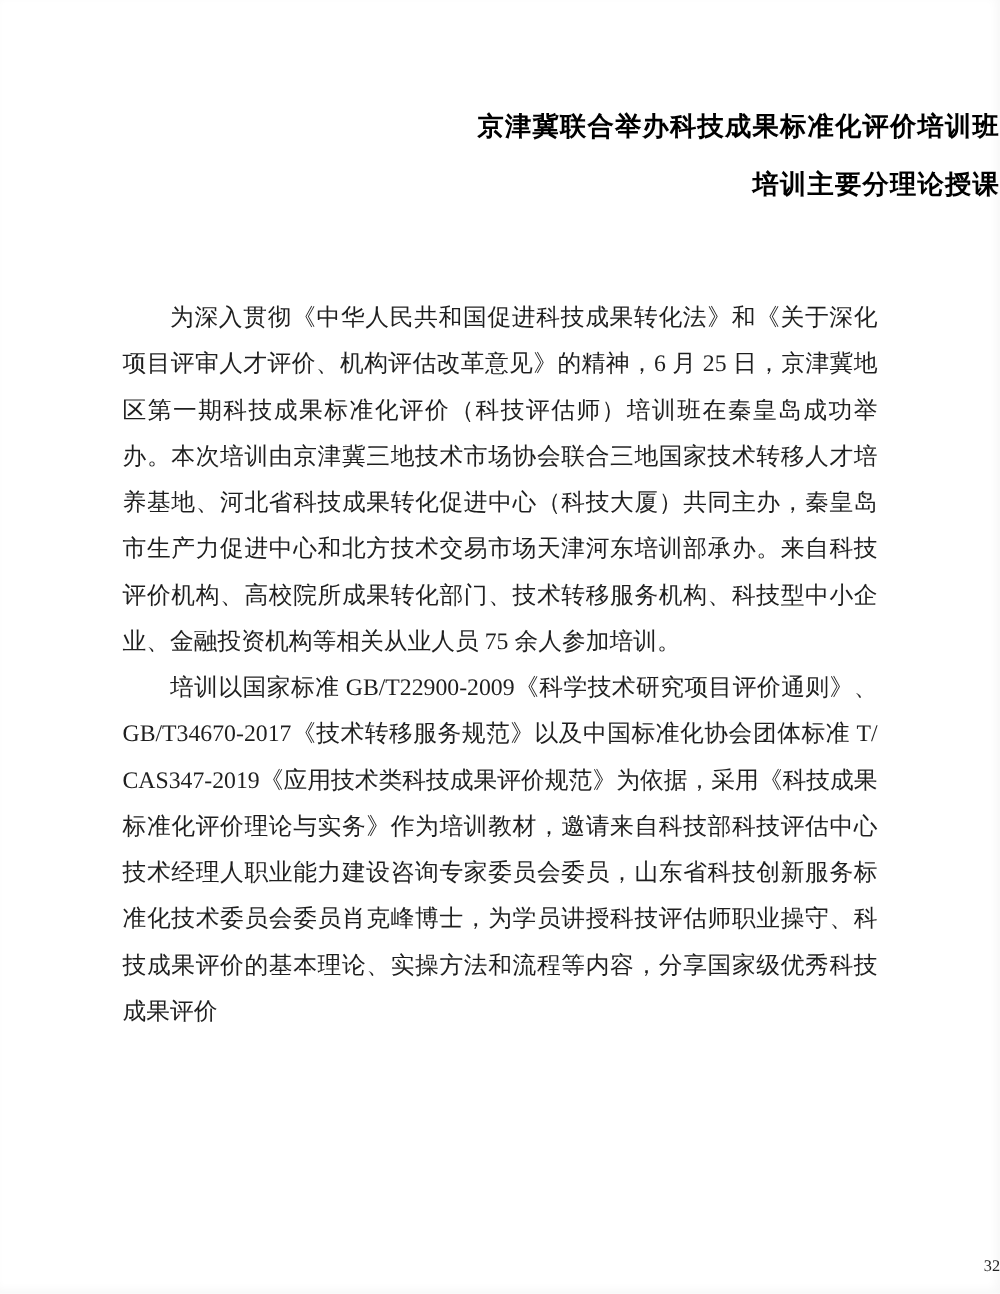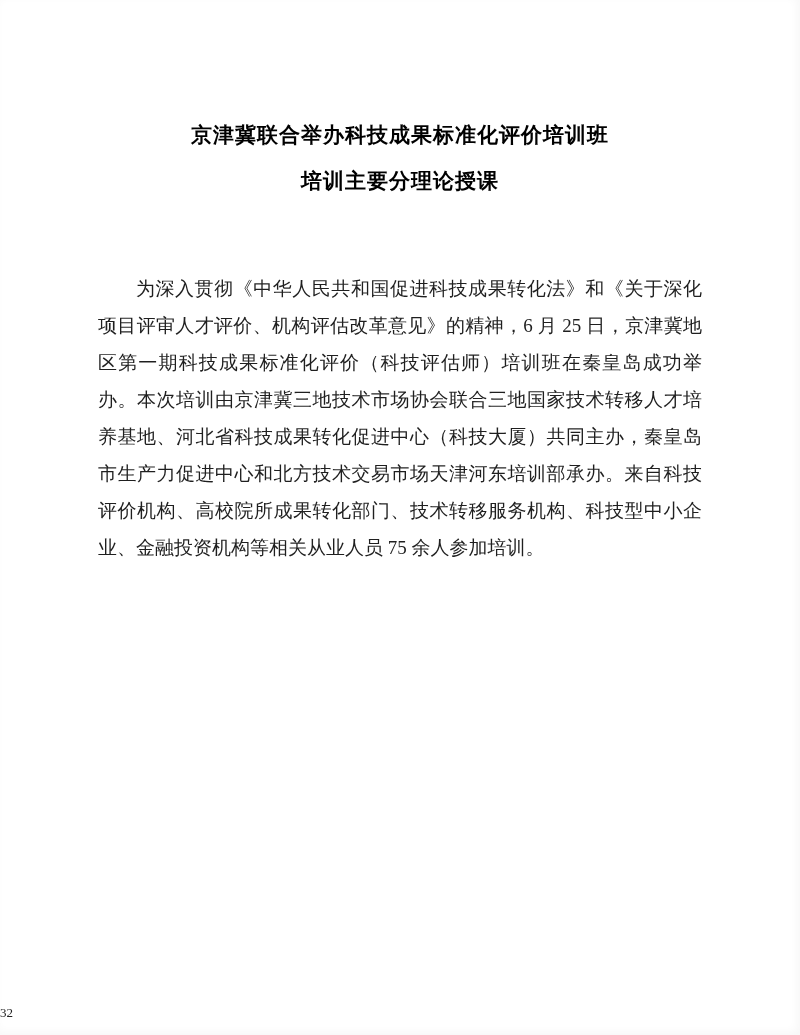--- a/index.html
+++ b/index.html
@@ -11,22 +11,22 @@
     position: relative;
     width: 800px;
     height: 1035px;
     background: #ffffff;
     overflow: hidden;
     font-family: "Liberation Serif", serif;
     
     box-shadow: inset -3px -3px 8px rgba(0,0,0,0.035);
   }
   .title-block {
-    padding-top: 112px;
-    text-align: center;
+    padding-top: 78px;
+    text-align: right;
   }
   .title-line {
     font-size: 21px;
     font-weight: bold;
     color: #000000;
     line-height: 46px;
     letter-spacing: 1px;
     margin: 0;
   }
   .content {
@@ -40,34 +40,35 @@
   .content p {
     margin: 0;
     text-indent: 2em;
     word-break: break-all;
   }
   .page-number {
     position: absolute;
     left: 0;
     right: 0;
     bottom: 14px;
-    text-align: left;
+    text-align: right;
     font-size: 13px;
     color: #222222;
   }
 </style>
 </head>
 <body>
 
 <div class="page">
 
   <div class="title-block">
     <h1 class="title-line">京津冀联合举办科技成果标准化评价培训班</h1>
     <h1 class="title-line">培训主要分理论授课</h1>
   </div>
 
   <div class="content">
     <p>为深入贯彻《中华人民共和国促进科技成果转化法》和《关于深化项目评审人才评价、机构评估改革意见》的精神，6 月 25 日，京津冀地区第一期科技成果标准化评价（科技评估师）培训班在秦皇岛成功举办。本次培训由京津冀三地技术市场协会联合三地国家技术转移人才培养基地、河北省科技成果转化促进中心（科技大厦）共同主办，秦皇岛市生产力促进中心和北方技术交易市场天津河东培训部承办。来自科技评价机构、高校院所成果转化部门、技术转移服务机构、科技型中小企业、金融投资机构等相关从业人员 75 余人参加培训。</p>
+    <p>培训以国家标准 GB/T22900-2009《科学技术研究项目评价通则》、GB/T34670-2017《技术转移服务规范》以及中国标准化协会团体标准 T/CAS347-2019《应用技术类科技成果评价规范》为依据，采用《科技成果标准化评价理论与实务》作为培训教材，邀请来自科技部科技评估中心技术经理人职业能力建设咨询专家委员会委员，山东省科技创新服务标准化技术委员会委员肖克峰博士，为学员讲授科技评估师职业操守、科技成果评价的基本理论、实操方法和流程等内容，分享国家级优秀科技成果评价</p>
   </div>
 
   <div class="page-number">32</div>
 
 </div>
 
 </body></html>

